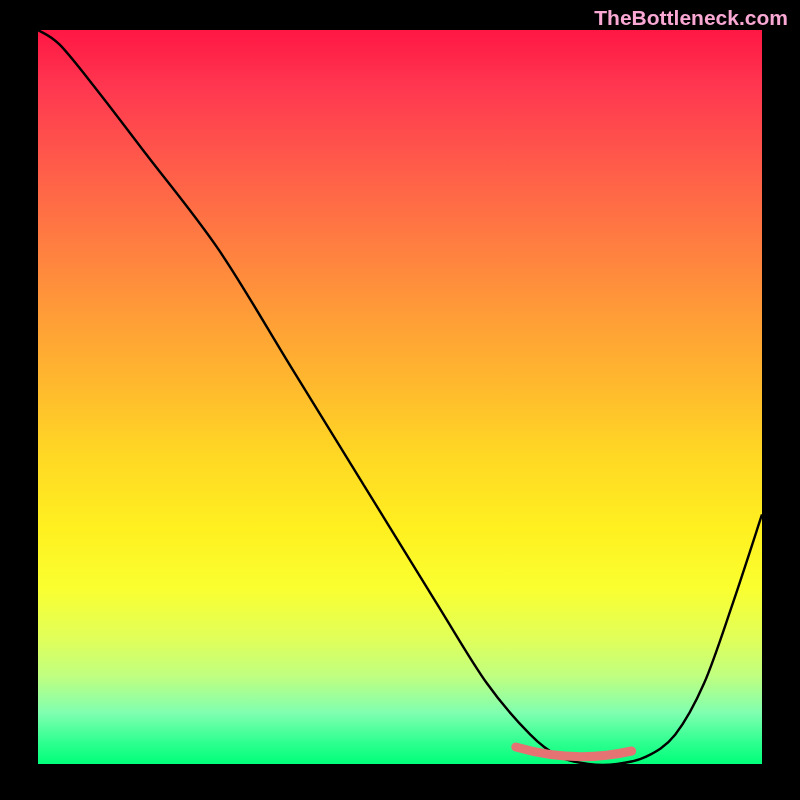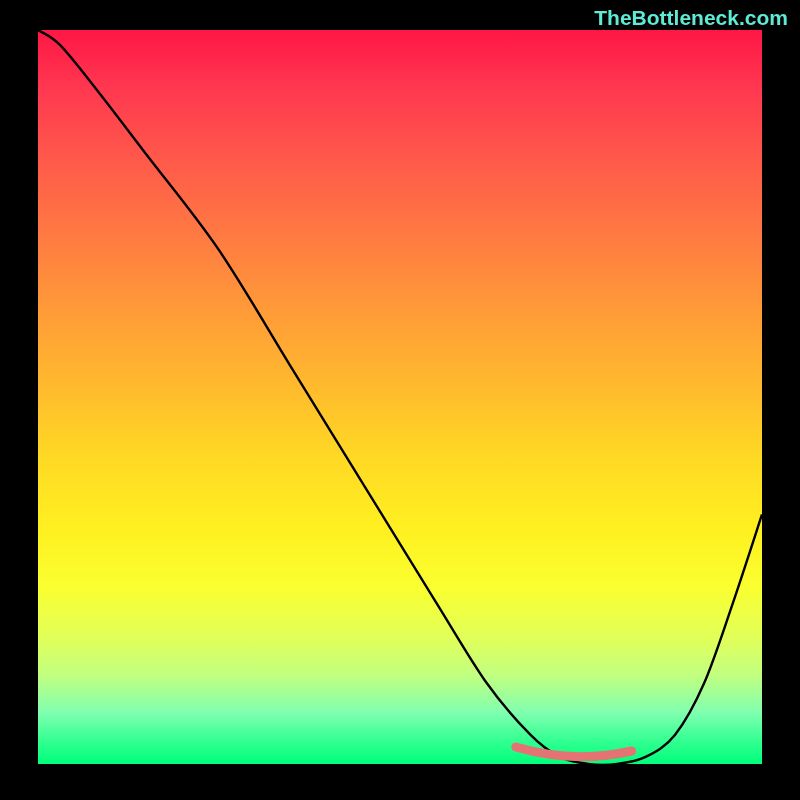--- a/index.html
+++ b/index.html
@@ -9,21 +9,21 @@
     width: 800px;
     height: 800px;
     overflow: hidden;
     position: relative;
     font-family: Arial, sans-serif;
   }
   .watermark {
     position: absolute;
     top: 6px;
     right: 12px;
-    color: #5eead4;
+    color: #f9a8d4;
     font-size: 21px;
     font-weight: bold;
     z-index: 10;
   }
   .plot-area {
     position: absolute;
     left: 38px;
     top: 30px;
     width: 724px;
     height: 734px;

